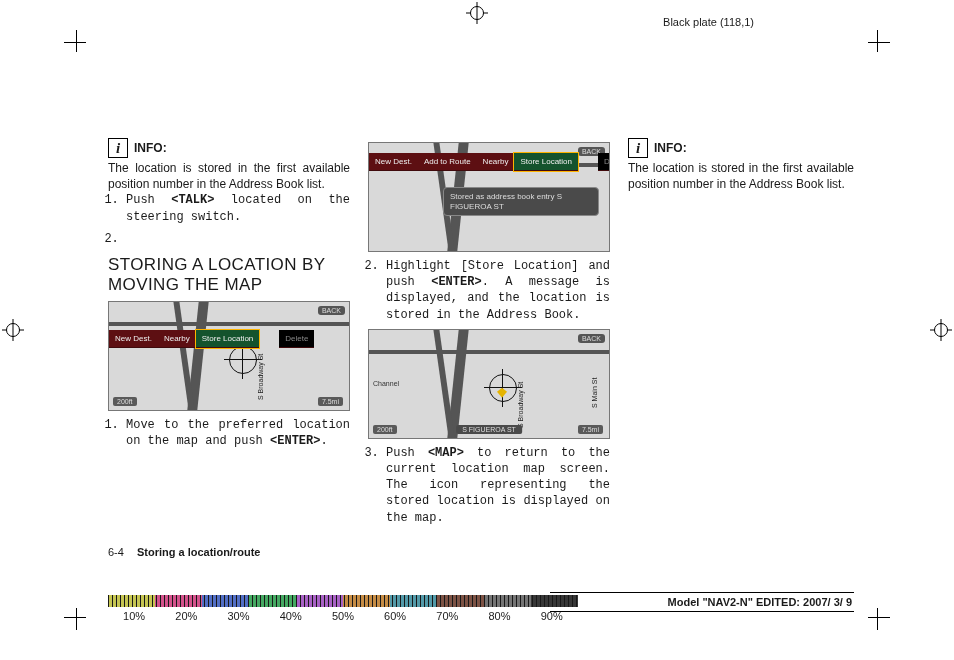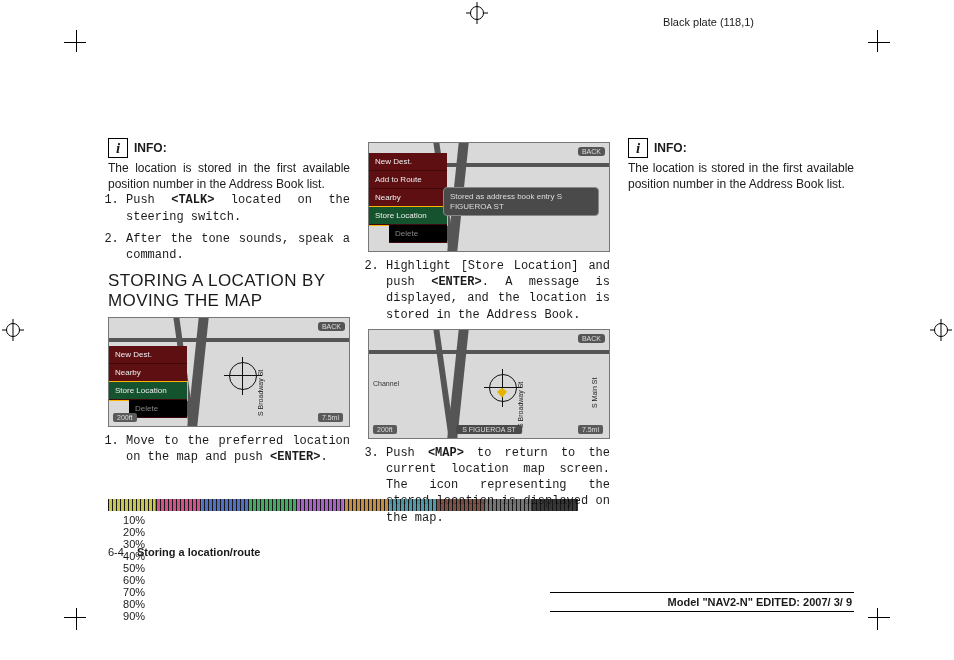--- a/index.html
+++ b/index.html
@@ -181,21 +181,20 @@
     font-size: 7px;
     background: #555; color:#ddd;
     padding: 1px 4px;
     border-radius: 3px;
   }
   .screen .menu {
     position: absolute;
     left: 0; top: 28px;
     width: 78px;
     display: flex;
-    flex-direction: column;
   }
   .screen .menu .mi {
     font-size: 8px;
     color: #eee;
     background: #5d0f12;
     padding: 4px 6px;
     border-bottom: 1px solid #400a0c;
     white-space: nowrap;
   }
   .screen .menu .mi.sel {
@@ -297,21 +296,20 @@
         #704030 70% 80%,
         #666    80% 90%,
         #222    90% 100%);
     background-blend-mode: multiply;
     opacity: .9;
   }
   .ruler .ticks {
     display: flex;
     margin-top: 3px;
     font-size: 11px;
-    flex-direction: column;
   }
   .ruler .ticks span {
     width: 11.11%;
     text-align: center;
   }
 </style>
 </head>
 <body>
 
 <div class="page">
@@ -345,21 +343,20 @@
         <span>INFO:</span>
       </div>
       <div class="justify">The location is stored in the first available position number in the Address Book list.</div>
 
 
       <ol class="steps">
         <li>
           <span>Push </span><span class="b">&lt;TALK&gt;</span><span> located on the steering switch.</span>
         </li>
         <li>
-          <span>After the tone sounds, speak a command.</span>
         </li>
       </ol>
 
       <div class="section-title">STORING A LOCATION BY MOVING THE MAP</div>
 
       <div class="screen">
         <div class="road1"></div>
           <div class="road2"></div>
           <div class="road3"></div>
         <div class="reticle"></div>

